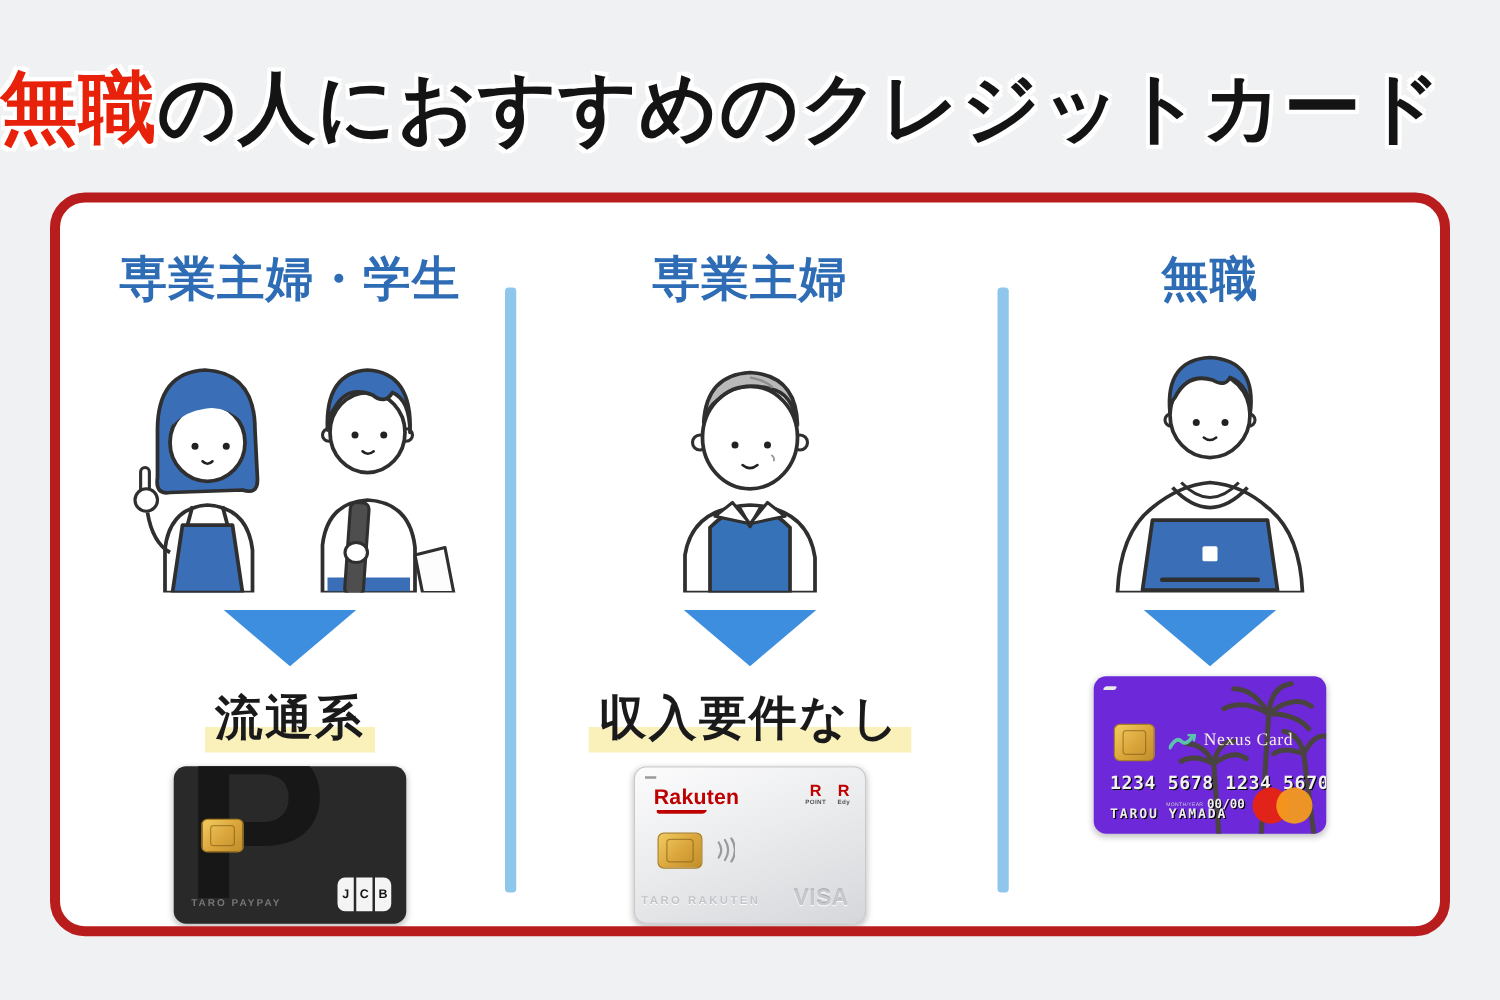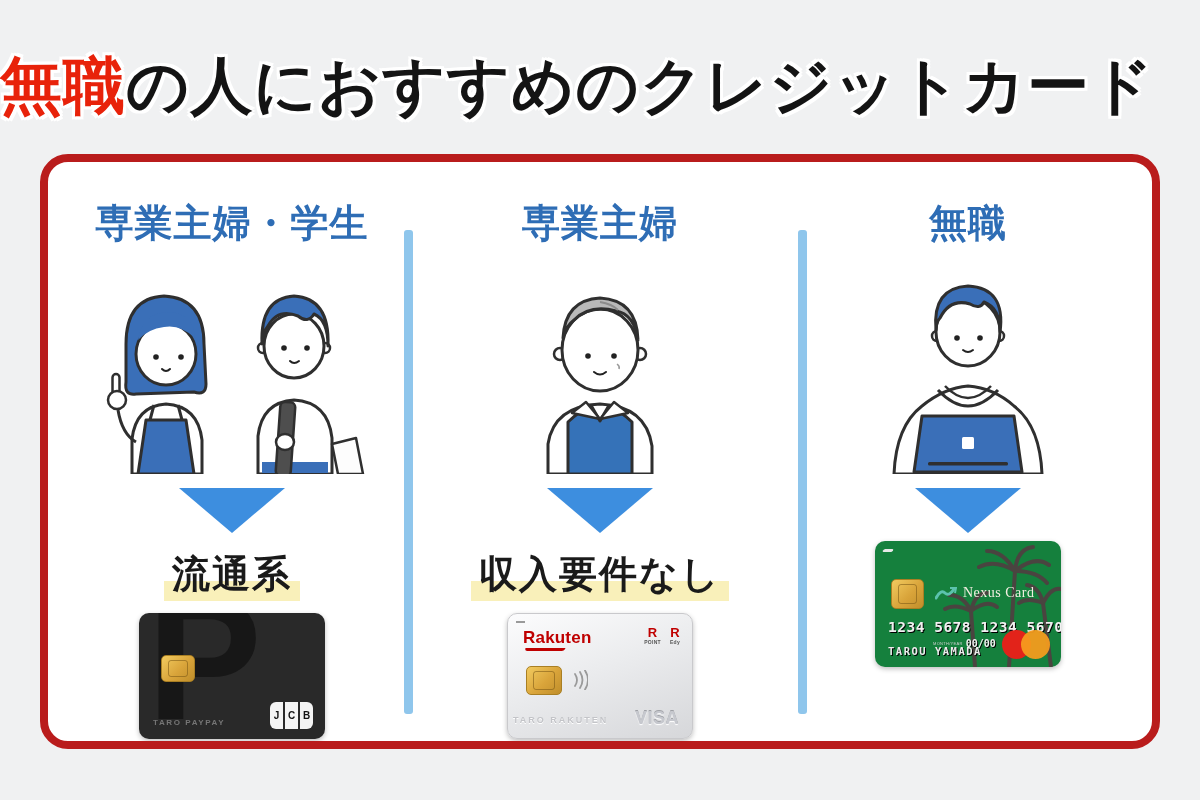--- a/index.html
+++ b/index.html
@@ -161,21 +161,21 @@
     position:absolute; left:5px; bottom:13px;
     font-size:9px; font-weight:bold; letter-spacing:2px;
     color:#c3c4c8; text-shadow:0 1px 0 #fff;
   }
   .visa-logo {
     position:absolute; right:13px; bottom:9px;
     font-weight:bold; font-size:18px; letter-spacing:0.5px;
     color:#c6c8ce; text-shadow:0 1px 1px #ffffff, 0 -1px 0 #9fa1a6;
   }
   
-  .card-nexus { background:#15803d; }
+  .card-nexus { background:#6d28d9; }
   .nx-palms { position:absolute; inset:0; }
   .nx-corner { position:absolute; left:8px; top:8px; width:10px; height:3px; background:#e8e8e8; border-radius:2px; transform:skewX(-30deg); }
   .card-nexus .chip { left:16px; top:38px; width:33px; height:30px; }
   .nx-logorow {
     position:absolute; left:60px; top:44px;
     display:flex; align-items:center; gap:6px;
   }
   .nx-logotext {
     font-family:"Liberation Serif","DejaVu Serif",serif;
     font-size:14px; color:#f3eee2; letter-spacing:0.5px;

